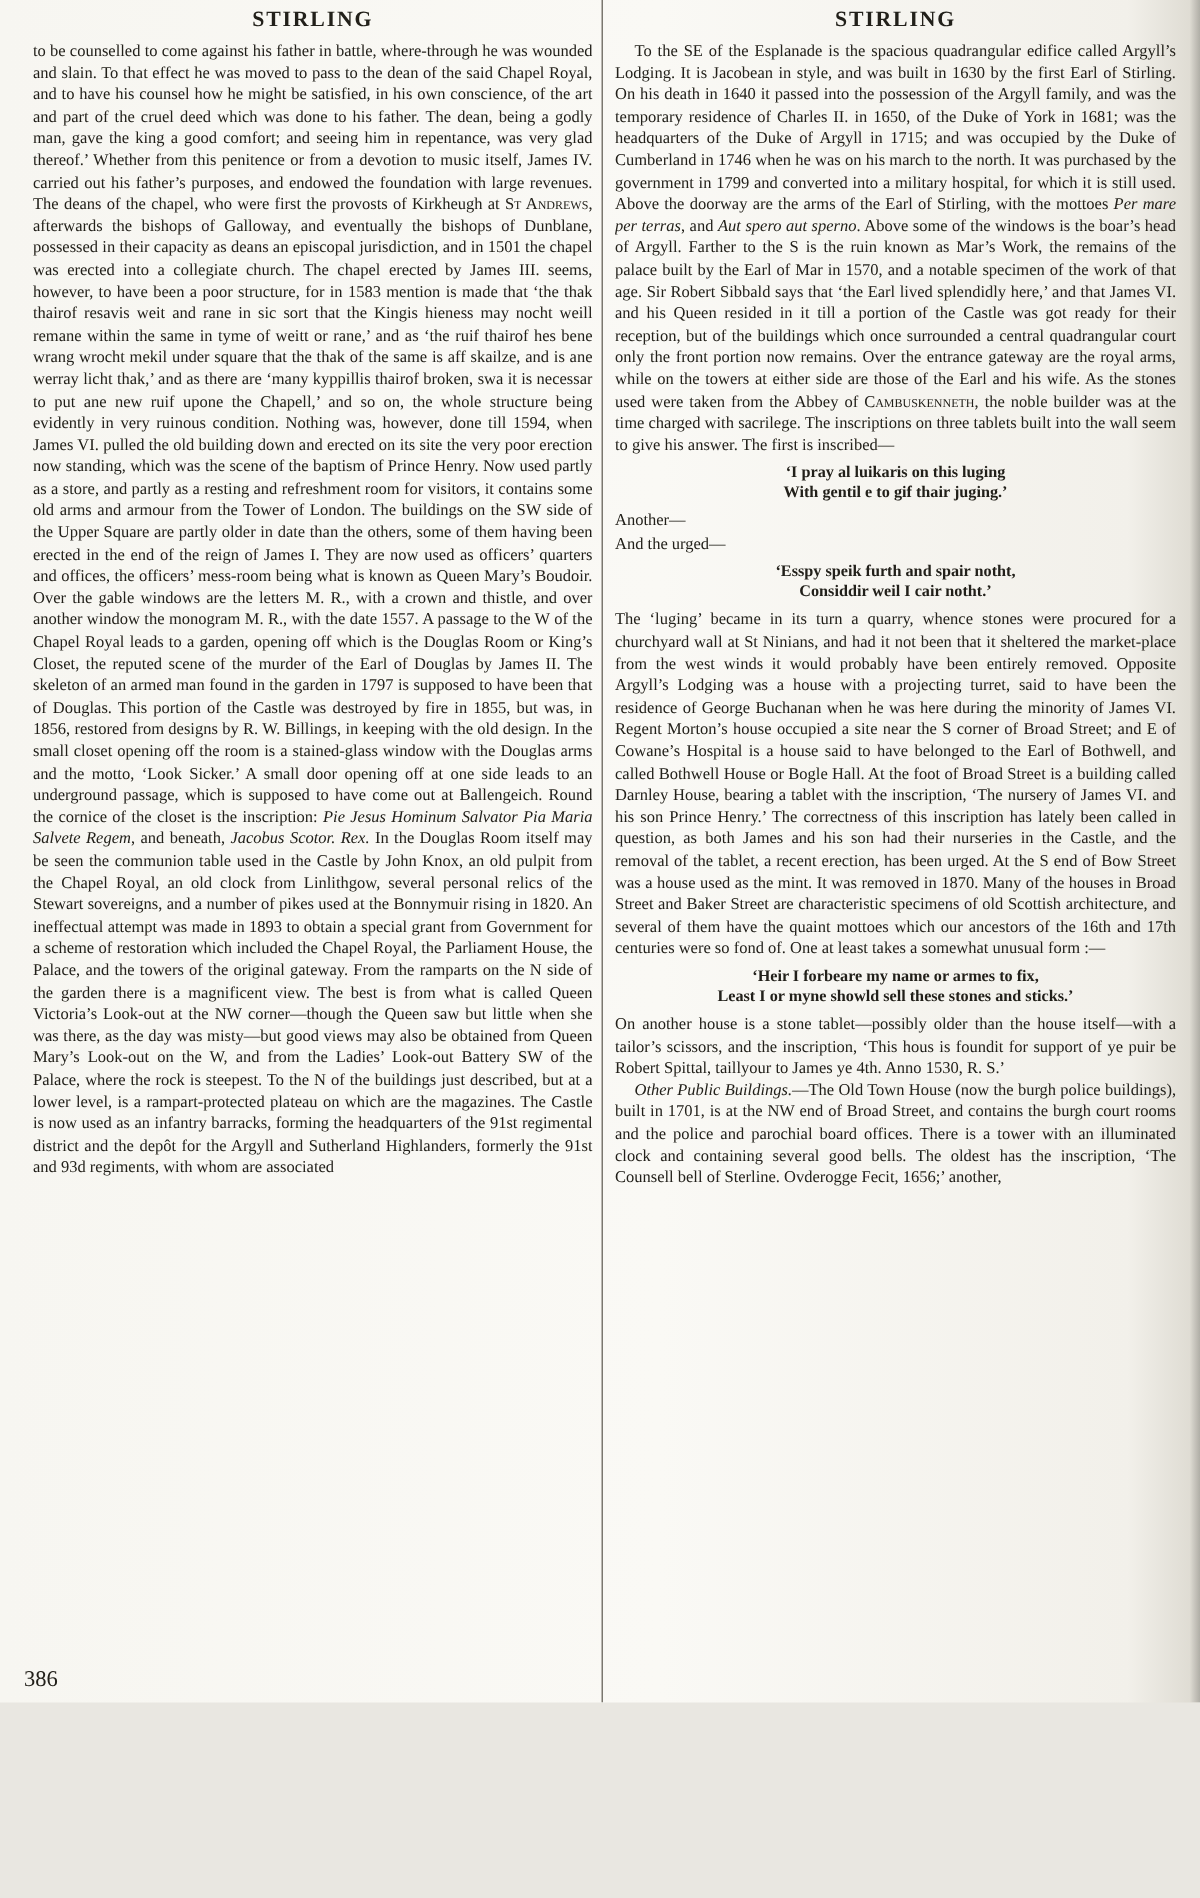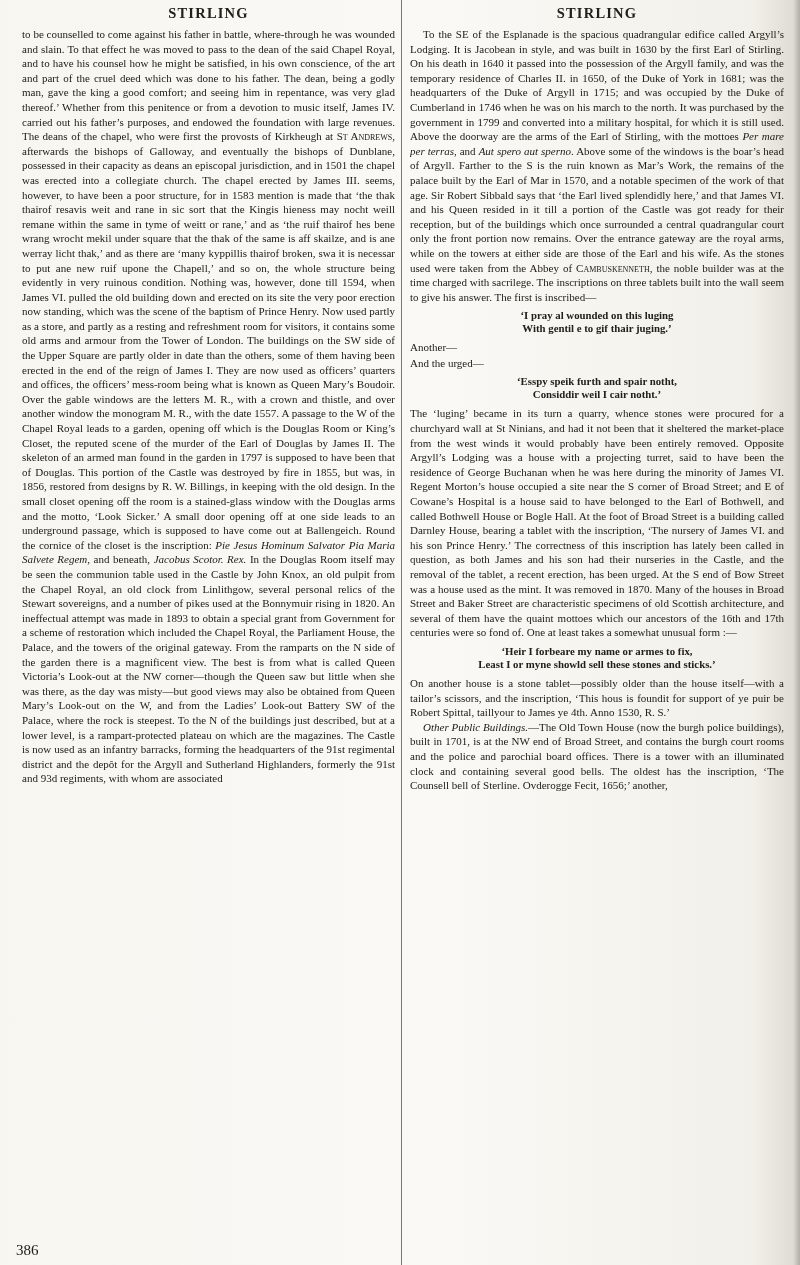--- a/index.html
+++ b/index.html
@@ -1,18 +1,18 @@
 <!DOCTYPE html>
 <html lang="en"><head>
 <meta charset="utf-8">
 <style>
   html,body{margin:0;padding:0;}
   body{width:800px;height:1265px;background:#e9e7e1;}
   .page{
-    position:relative;width:800px;height:1265px;overflow:hidden;
+    position:relative;width:800px;height:1135px;overflow:hidden;
     background:linear-gradient(90deg,#f7f6f1 0,#faf9f5 55%,#f2f0ea 94%,#dcd9d0 100%);
     font-family:"Liberation Serif","DejaVu Serif",serif;color:#22201a;
   }
   .page::after{content:"";position:absolute;right:0;top:0;width:7px;height:100%;
     background:linear-gradient(90deg,rgba(0,0,0,0),rgba(0,0,0,0.20));pointer-events:none;}
   .divider{position:absolute;left:401px;top:0;width:1px;height:100%;background:#7a776f;}
   .col{position:absolute;top:5px;height:1250px;overflow:hidden;}
   .col-left{left:22px;width:373px;}
   .col-right{left:410px;width:374px;}
   .col-header{text-align:center;font-weight:bold;font-size:14.5px;letter-spacing:1.2px;margin:0 0 5px 0;}
@@ -32,21 +32,21 @@
   <div class="divider"></div>
 
   <div class="col col-left">
     <div class="col-header">STIRLING</div>
     <p class="body-text"><span>to be counselled to come against his father in battle, where-through he was wounded and slain.  To that effect he was moved to pass to the dean of the said Chapel Royal, and to have his counsel how he might be satisfied, in his own conscience, of the art and part of the cruel deed which was done to his father.  The dean, being a godly man, gave the king a good comfort; and seeing him in repentance, was very glad thereof.’ Whether from this penitence or from a devotion to music itself, James IV. carried out his father’s purposes, and endowed the foundation with large revenues.  The deans of the chapel, who were first the provosts of Kirkheugh at </span><span class="sc">St Andrews</span><span>, afterwards the bishops of Galloway, and eventually the bishops of Dunblane, possessed in their capacity as deans an episcopal jurisdiction, and in 1501 the chapel was erected into a collegiate church.  The chapel erected by James III. seems, however, to have been a poor structure, for in 1583 mention is made that ‘the thak thairof resavis weit and rane in sic sort that the Kingis hieness may nocht weill remane within the same in tyme of weitt or rane,’ and as ‘the ruif thairof hes bene wrang wrocht mekil under square that the thak of the same is aff skailze, and is ane werray licht thak,’ and as there are ‘many kyppillis thairof broken, swa it is necessar to put ane new ruif upone the Chapell,’ and so on, the whole structure being evidently in very ruinous condition.  Nothing was, however, done till 1594, when James VI. pulled the old building down and erected on its site the very poor erection now standing, which was the scene of the baptism of Prince Henry. Now used partly as a store, and partly as a resting and refreshment room for visitors, it contains some old arms and armour from the Tower of London.  The buildings on the SW side of the Upper Square are partly older in date than the others, some of them having been erected in the end of the reign of James I.  They are now used as officers’ quarters and offices, the officers’ mess-room being what is known as Queen Mary’s Boudoir.  Over the gable windows are the letters M. R., with a crown and thistle, and over another window the monogram M. R., with the date 1557.  A passage to the W of the Chapel Royal leads to a garden, opening off which is the Douglas Room or King’s Closet, the reputed scene of the murder of the Earl of Douglas by James II. The skeleton of an armed man found in the garden in 1797 is supposed to have been that of Douglas.  This portion of the Castle was destroyed by fire in 1855, but was, in 1856, restored from designs by R. W. Billings, in keeping with the old design.  In the small closet opening off the room is a stained-glass window with the Douglas arms and the motto, ‘Look Sicker.’  A small door opening off at one side leads to an underground passage, which is supposed to have come out at Ballengeich.  Round the cornice of the closet is the inscription: </span><span class="i">Pie Jesus Hominum Salvator Pia Maria Salvete Regem</span><span>, and beneath, </span><span class="i">Jacobus Scotor. Rex.</span><span>  In the Douglas Room itself may be seen the communion table used in the Castle by John Knox, an old pulpit from the Chapel Royal, an old clock from Linlithgow, several personal relics of the Stewart sovereigns, and a number of pikes used at the Bonnymuir rising in 1820.  An ineffectual attempt was made in 1893 to obtain a special grant from Government for a scheme of restoration which included the Chapel Royal, the Parliament House, the Palace, and the towers of the original gateway.  From the ramparts on the N side of the garden there is a magnificent view.  The best is from what is called Queen Victoria’s Look-out at the NW corner—though the Queen saw but little when she was there, as the day was misty—but good views may also be obtained from Queen Mary’s Look-out on the W, and from the Ladies’ Look-out Battery SW of the Palace, where the rock is steepest.  To the N of the buildings just described, but at a lower level, is a rampart-protected plateau on which are the magazines.  The Castle is now used as an infantry barracks, forming the headquarters of the 91st regimental district and the depôt for the Argyll and Sutherland Highlanders, formerly the 91st and 93d regiments, with whom are associated</span></p>
   </div>
 
   <div class="col col-right">
     <div class="col-header">STIRLING</div>
     <p class="body-text indent"><span>To the SE of the Esplanade is the spacious quadrangular edifice called Argyll’s Lodging.  It is Jacobean in style, and was built in 1630 by the first Earl of Stirling.  On his death in 1640 it passed into the possession of the Argyll family, and was the temporary residence of Charles II. in 1650, of the Duke of York in 1681; was the headquarters of the Duke of Argyll in 1715; and was occupied by the Duke of Cumberland in 1746 when he was on his march to the north.  It was purchased by the government in 1799 and converted into a military hospital, for which it is still used. Above the doorway are the arms of the Earl of Stirling, with the mottoes </span><span class="i">Per mare per terras</span><span>, and </span><span class="i">Aut spero aut sperno</span><span>.  Above some of the windows is the boar’s head of Argyll.  Farther to the S is the ruin known as Mar’s Work, the remains of the palace built by the Earl of Mar in 1570, and a notable specimen of the work of that age.  Sir Robert Sibbald says that ‘the Earl lived splendidly here,’ and that James VI. and his Queen resided in it till a portion of the Castle was got ready for their reception, but of the buildings which once surrounded a central quadrangular court only the front portion now remains.  Over the entrance gateway are the royal arms, while on the towers at either side are those of the Earl and his wife.  As the stones used were taken from the Abbey of </span><span class="sc">Cambuskenneth</span><span>, the noble builder was at the time charged with sacrilege.  The inscriptions on three tablets built into the wall seem to give his answer.  The first is inscribed—</span></p>
-    <div class="verse">‘I pray al wounded on this luging
+    <div class="verse">‘I pray al luikaris on this luging
 With gentil e to gif thair juging.’</div>
     <div class="body-text verse-label">Another—</div>
     <div class="body-text verse-label">And the urged—</div>
     <div class="verse">‘Esspy speik furth and spair notht,
 Considdir weil I cair notht.’</div>
     <p class="body-text"><span>The ‘luging’ became in its turn a quarry, whence stones were procured for a churchyard wall at St Ninians, and had it not been that it sheltered the market-place from the west winds it would probably have been entirely removed.  Opposite Argyll’s Lodging was a house with a projecting turret, said to have been the residence of George Buchanan when he was here during the minority of James VI.  Regent Morton’s house occupied a site near the S corner of Broad Street; and E of Cowane’s Hospital is a house said to have belonged to the Earl of Bothwell, and called Bothwell House or Bogle Hall. At the foot of Broad Street is a building called Darnley House, bearing a tablet with the inscription, ‘The nursery of James VI. and his son Prince Henry.’  The correctness of this inscription has lately been called in question, as both James and his son had their nurseries in the Castle, and the removal of the tablet, a recent erection, has been urged.  At the S end of Bow Street was a house used as the mint.  It was removed in 1870. Many of the houses in Broad Street and Baker Street are characteristic specimens of old Scottish architecture, and several of them have the quaint mottoes which our ancestors of the 16th and 17th centuries were so fond of. One at least takes a somewhat unusual form :—</span></p>
     <div class="verse">‘Heir I forbeare my name or armes to fix,
 Least I or myne showld sell these stones and sticks.’</div>
     <p class="body-text"><span>On another house is a stone tablet—possibly older than the house itself—with a tailor’s scissors, and the inscription, ‘This hous is foundit for support of ye puir be Robert Spittal, taillyour to James ye 4th.  Anno 1530, R. S.’</span></p>
     <p class="body-text indent"><span class="i">Other Public Buildings.</span><span>—The Old Town House (now the burgh police buildings), built in 1701, is at the NW end of Broad Street, and contains the burgh court rooms and the police and parochial board offices.  There is a tower with an illuminated clock and containing several good bells.  The oldest has the inscription, ‘The Counsell bell of Sterline.  Ovderogge Fecit, 1656;’ another,</span></p>

